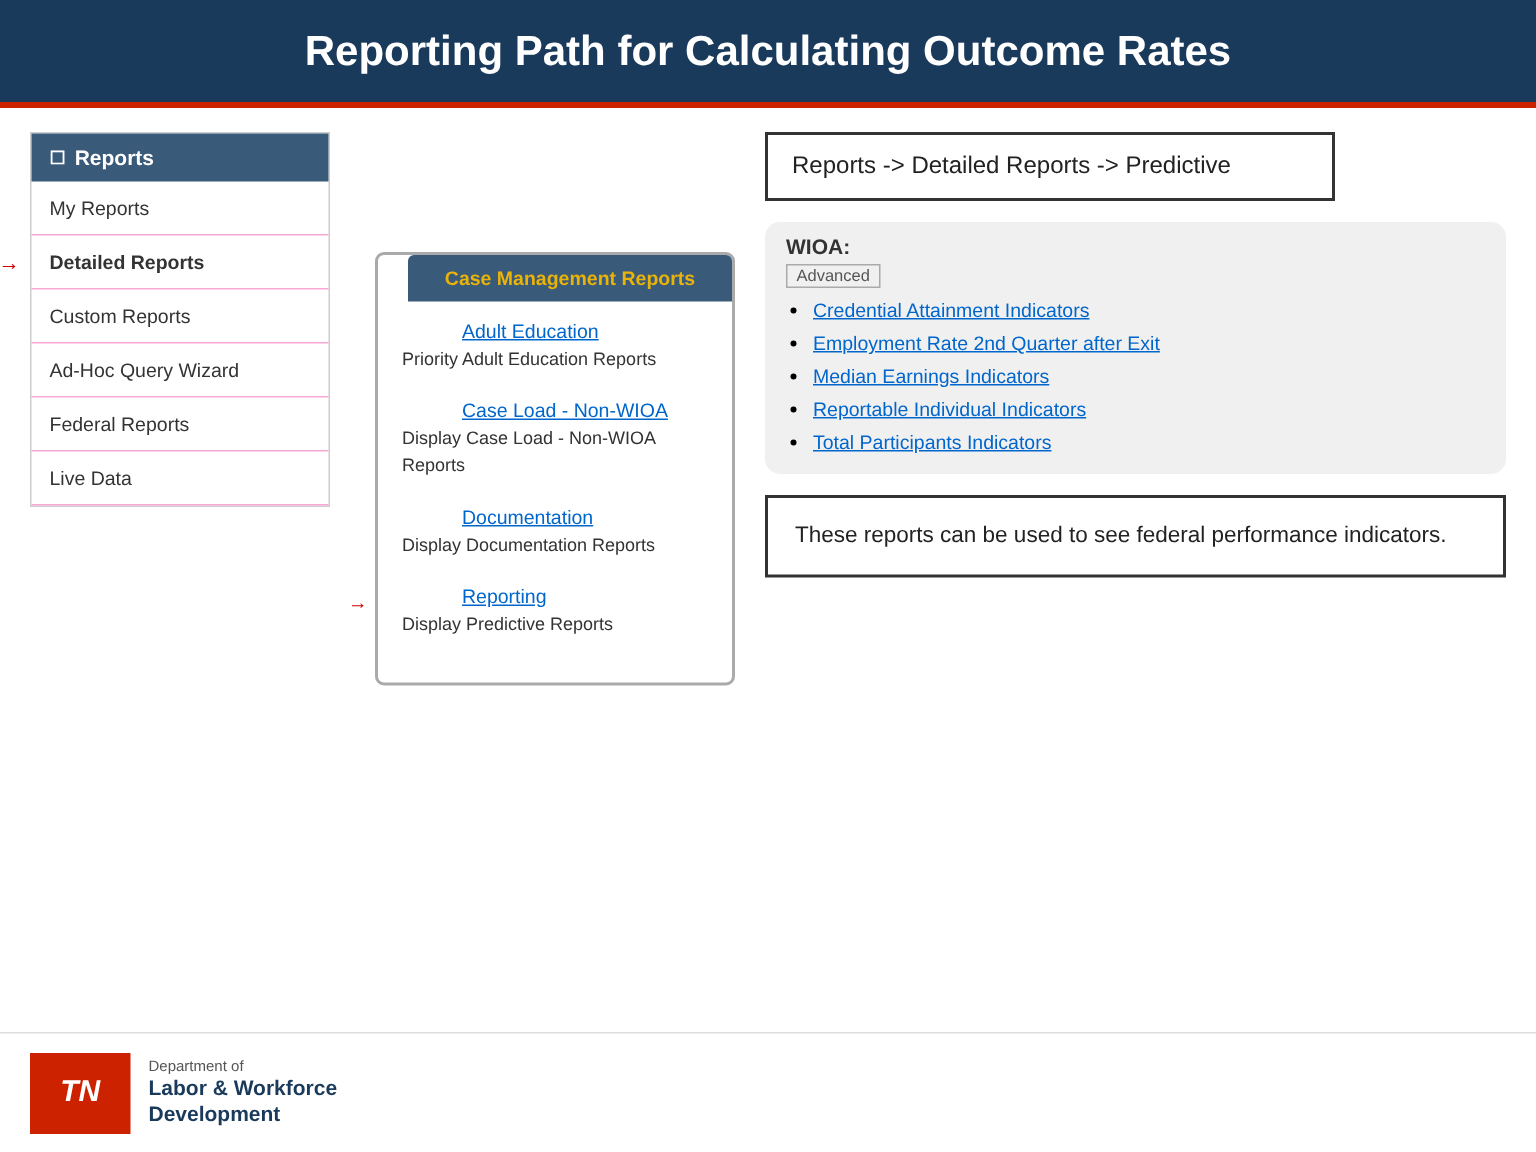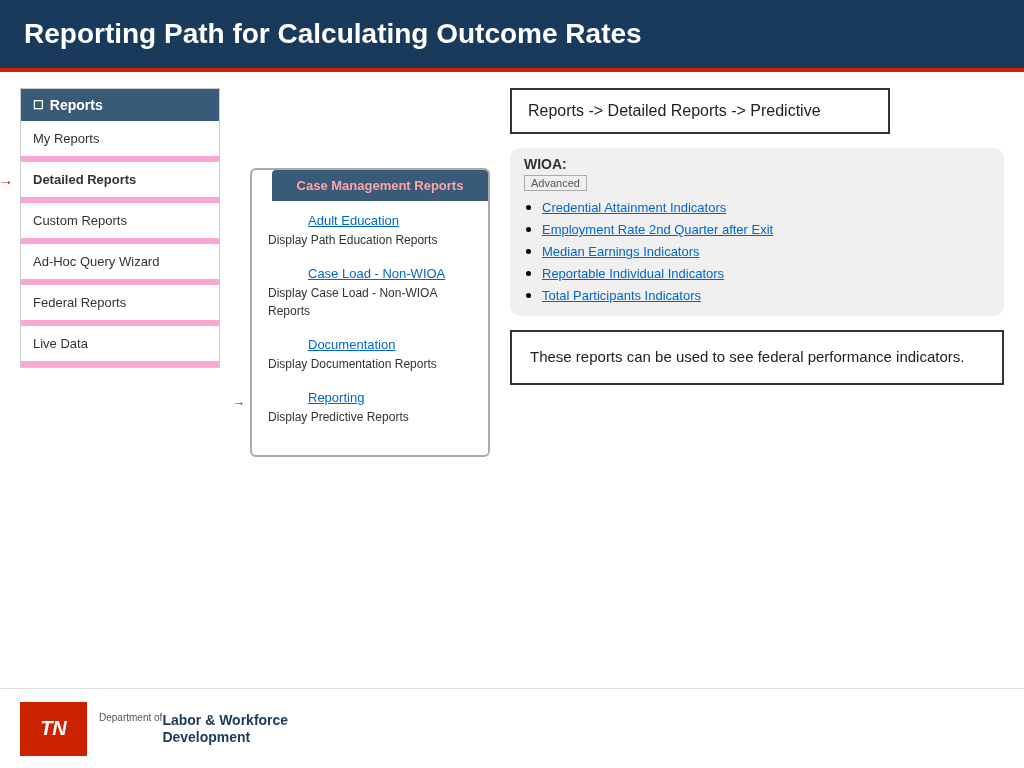--- a/index.html
+++ b/index.html
@@ -15,20 +15,21 @@
     
     .header {
       background: #1a3a5c;
       padding: 18px 24px;
       border-bottom: 4px solid #cc2200;
     }
     .header h1 {
       color: #fff;
       font-size: 28px;
       font-weight: bold;
+      text-align: center;
     }
 
     
     .main {
       display: flex;
       padding: 16px 20px;
       gap: 20px;
       height: calc(768px - 90px - 80px);
       position: relative;
     }
@@ -52,21 +53,21 @@
       gap: 6px;
     }
     .sidebar-header .minus-icon {
       font-size: 12px;
       font-weight: bold;
     }
     .sidebar-item {
       padding: 10px 12px;
       font-size: 13px;
       color: #333;
-      border-bottom: 6px solid #f9a8d4;
+      border-bottom: 1px solid #f9a8d4;
       cursor: pointer;
       position: relative;
     }
     .sidebar-item.active { font-weight: bold; }
     .sidebar-arrow {
       position: absolute;
       left: -22px;
       top: 50%;
       transform: translateY(-50%);
       color: #cc0000;
@@ -81,21 +82,21 @@
       border: 2px solid #aaa;
       border-radius: 6px;
       background: #fff;
       padding: 0;
       margin-left: 10px;
       height: fit-content;
       position: relative;
     }
     .case-panel-header {
       background: #3a5a7a;
-      color: #fca5a5;
+      color: #eab308;
       text-align: center;
       padding: 8px 12px;
       font-size: 13px;
       font-weight: bold;
       border-radius: 4px 4px 0 0;
       margin-left: 20px;
     }
     .case-panel-body {
       padding: 12px 16px;
     }
@@ -206,20 +207,21 @@
       flex-shrink: 0;
     }
     .footer-logo-tn {
       color: #fff;
       font-size: 20px;
       font-weight: bold;
       font-style: italic;
     }
     .footer-text {
       display: flex;
+      flex-direction: column;
     }
     .footer-text-dept {
       font-size: 10px;
       color: #555;
     }
     .footer-text-name {
       font-size: 14px;
       font-weight: bold;
       color: #1a3a5c;
       line-height: 1.2;
@@ -261,21 +263,21 @@
   </div>
 
   <div class="case-panel" style="margin-top: 80px;">
     <div class="case-panel-header">
       <span>Case Management Reports</span>
     </div>
     <div class="case-panel-body">
 
       <div class="case-report-item">
         <a class="case-report-link">Adult Education</a>
-        <span class="case-report-desc">Display Path Education Reports</span>
+        <span class="case-report-desc">Priority Adult Education Reports</span>
       </div>
 
       <div class="case-report-item">
         <a class="case-report-link">Case Load - Non-WIOA</a>
         <span class="case-report-desc">Display Case Load - Non-WIOA Reports</span>
       </div>
 
       <div class="case-report-item">
         <a class="case-report-link">Documentation</a>
         <span class="case-report-desc">Display Documentation Reports</span>

